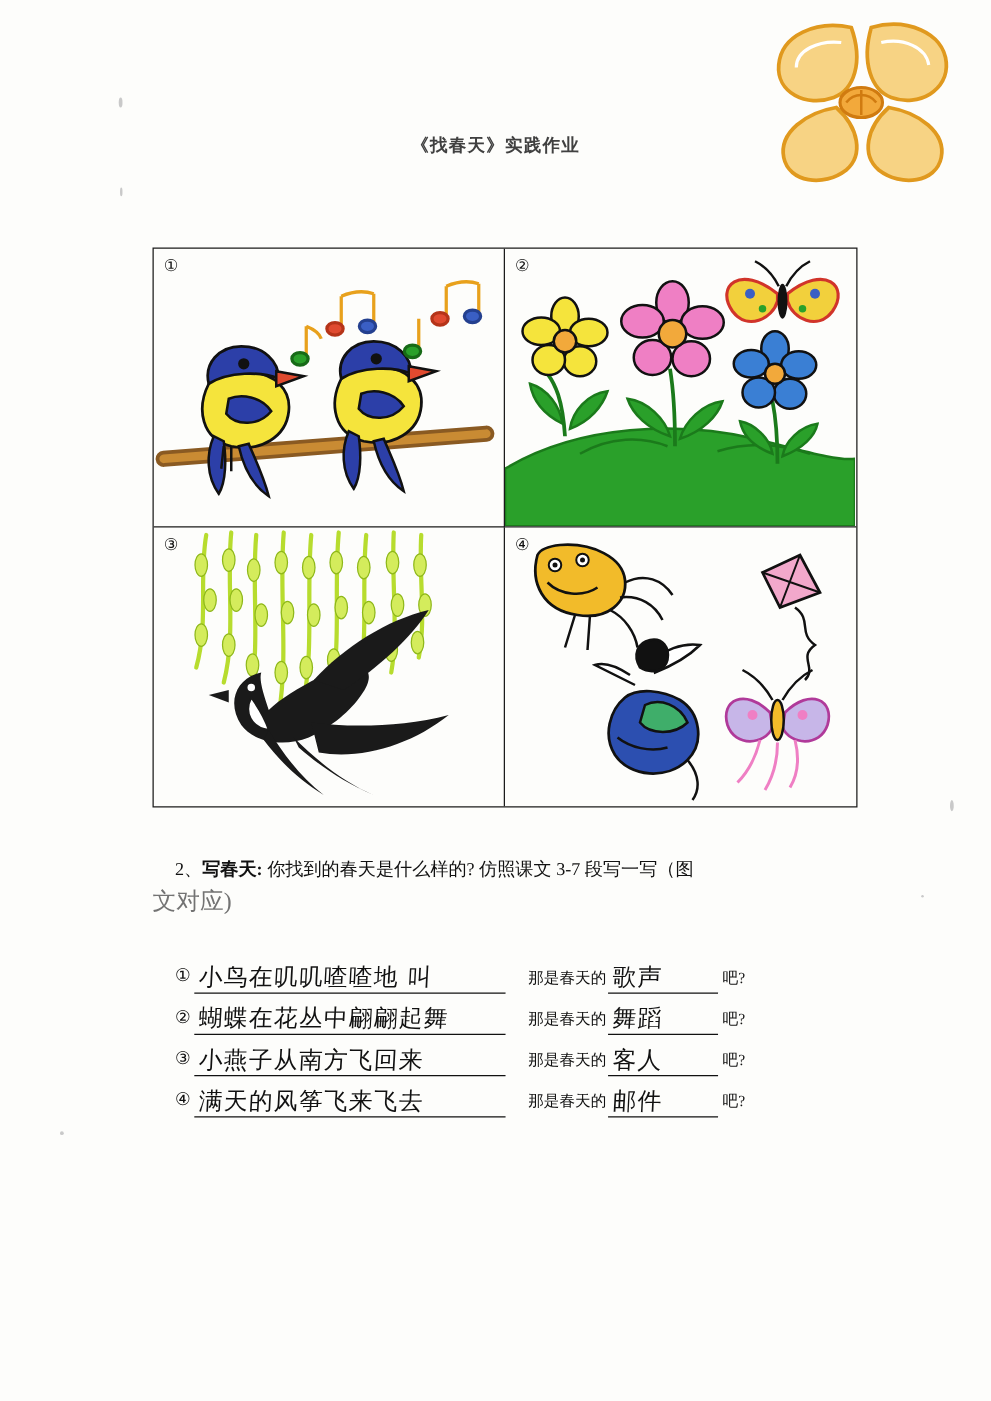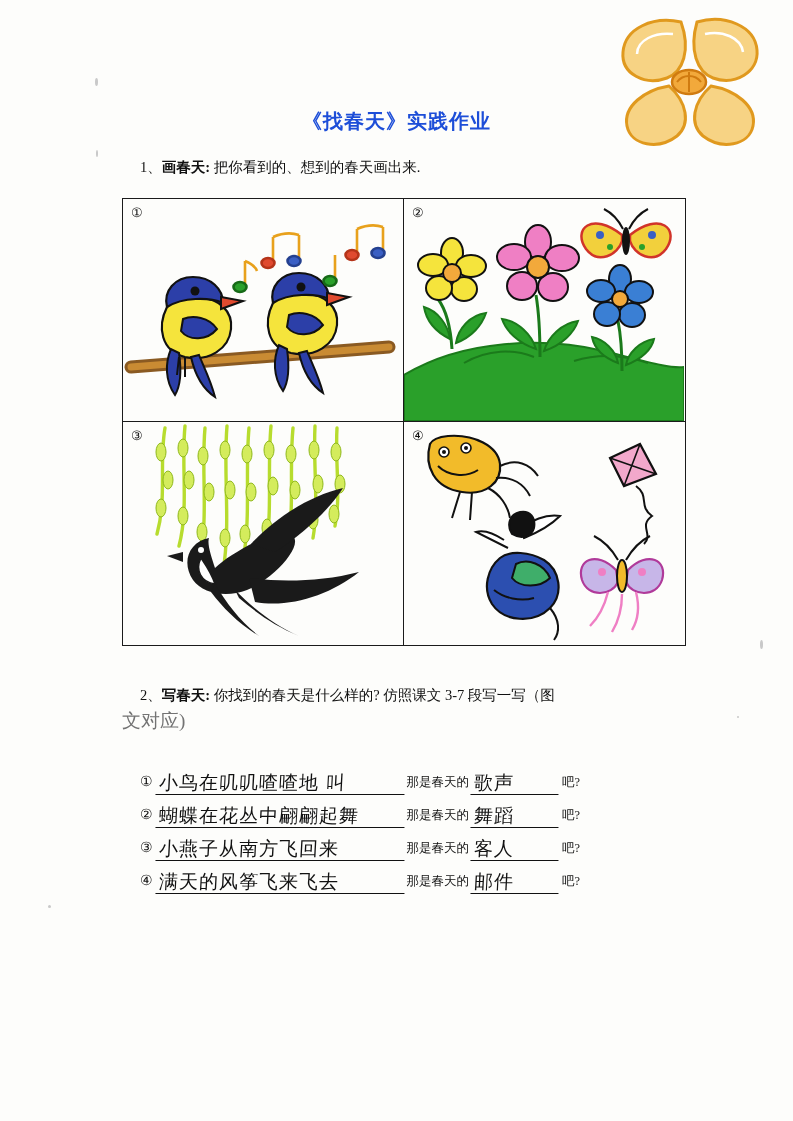--- a/index.html
+++ b/index.html
@@ -33,24 +33,24 @@
     height: 145px;
   }
 
   
   .doc-title {
     position: absolute;
     top: 108px;
     left: 0;
     width: 793px;
     text-align: center;
-    font-size: 20px;
+    font-size: 14px;
     font-weight: bold;
     letter-spacing: 1px;
-    color: #1d4ed8;
+    color: #404040;
     font-family: "Liberation Serif", serif;
   }
 
   
   .task1-line {
     position: absolute;
     top: 158px;
     left: 140px;
     font-size: 14.5px;
     color: #111;
@@ -135,20 +135,21 @@
     letter-spacing: 1px;
     line-height: 1.05;
   }
   .blank1 { min-width: 243px; }
   .blank2 { min-width: 82px; }
   .printed {
     font-size: 12.5px;
     color: #111;
     padding: 0 2px 4px 2px;
     font-family: "Liberation Serif", serif;
+    margin-left: 16px;
   }
   .tail {
     font-size: 12.5px;
     color: #111;
     padding-bottom: 4px;
     padding-left: 3px;
   }
 </style>
 </head>
 <body>
@@ -178,23 +179,20 @@
       </g>
 
       <ellipse cx="96" cy="76" rx="17" ry="12" fill="#f2a93b" stroke="#d07b10" stroke-width="2.5"></ellipse>
       <path d="M84 76 C90 68, 102 68, 108 76" fill="none" stroke="#d07b10" stroke-width="2"></path>
       <path d="M96 66 L96 86" stroke="#d07b10" stroke-width="2"></path>
     </svg>
   </div>
 
   <div class="doc-title">《找春天》实践作业</div>
 
-  <div class="task1-line">
-    <span>1、</span><b>画春天:</b>&nbsp;<span>把你看到的、想到的春天画出来.</span>
-  </div>
 
   <div class="grid">
 
     <div class="cell c1">
       <span class="cell-num">①</span>
       <svg viewBox="0 0 280 222" width="280" height="222" xmlns="http://www.w3.org/2000/svg">
 
         <path d="M8 168 L266 148" stroke="#8a5a22" stroke-width="13" fill="none" stroke-linecap="round"></path>
         <path d="M8 168 L266 148" stroke="#c98b33" stroke-width="7" fill="none" stroke-linecap="round"></path>
         <path d="M180 152 l26 -14" stroke="#8a5a22" stroke-width="7" fill="none" stroke-linecap="round"></path>

